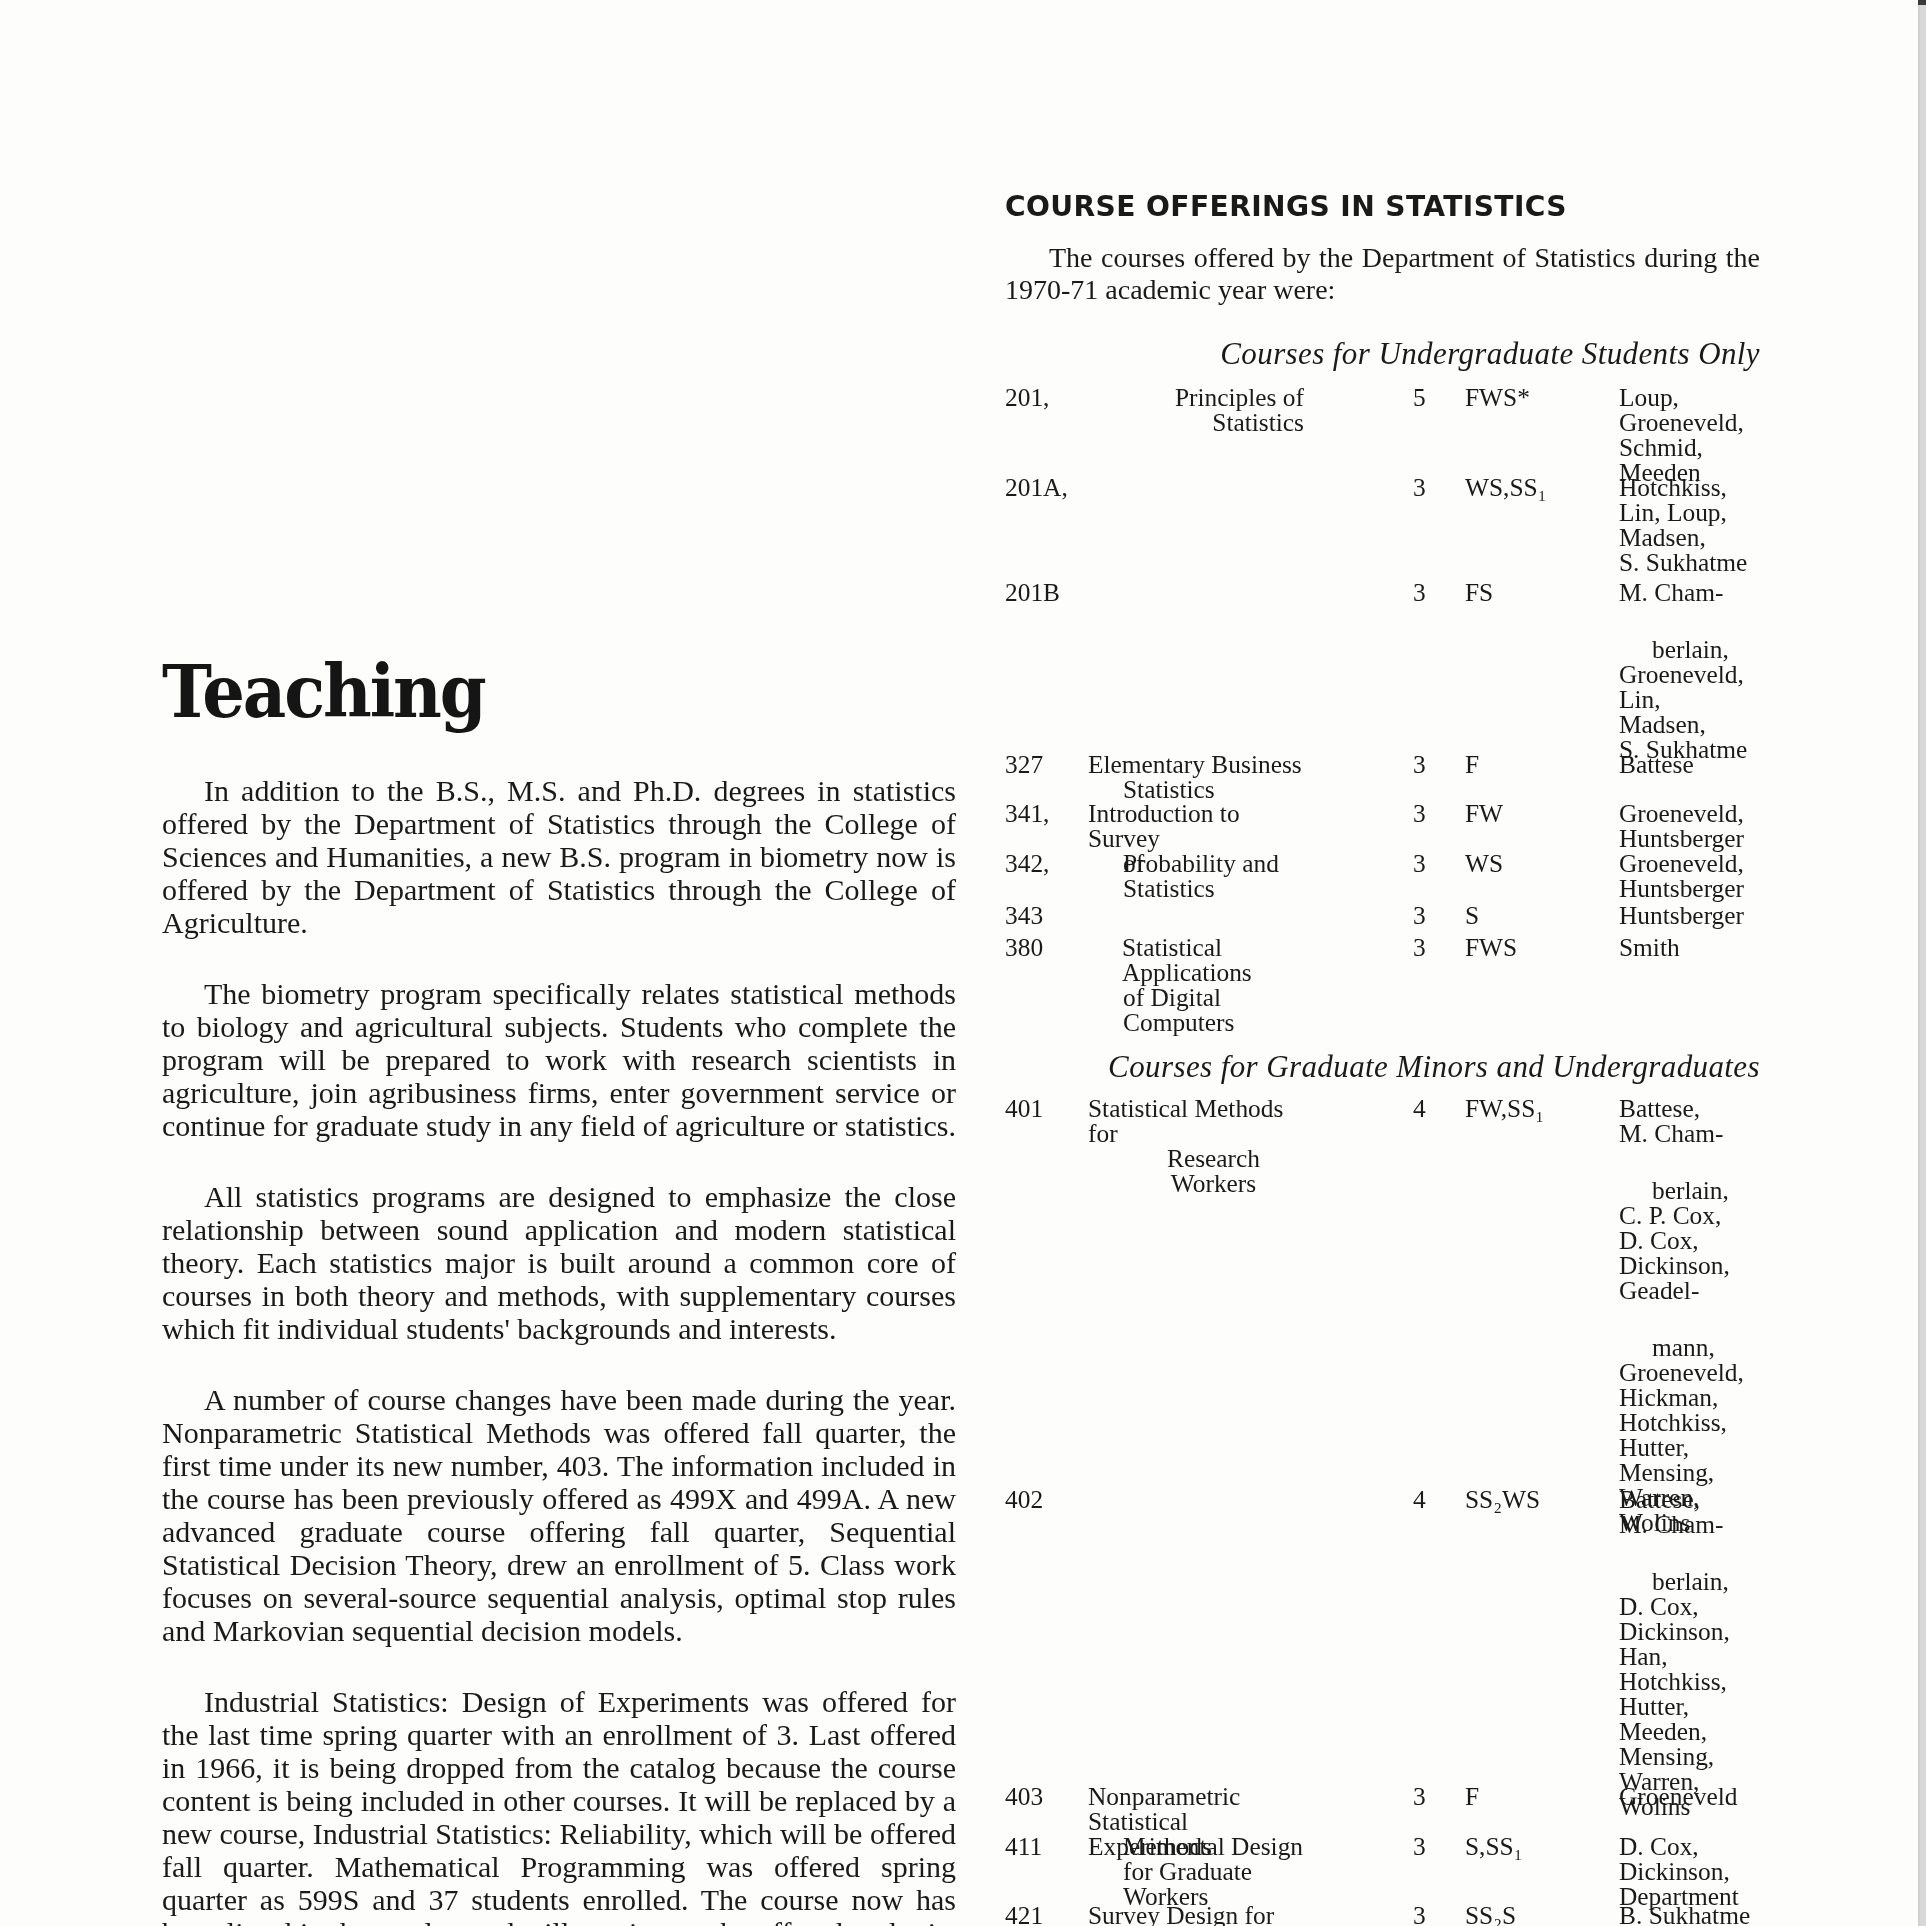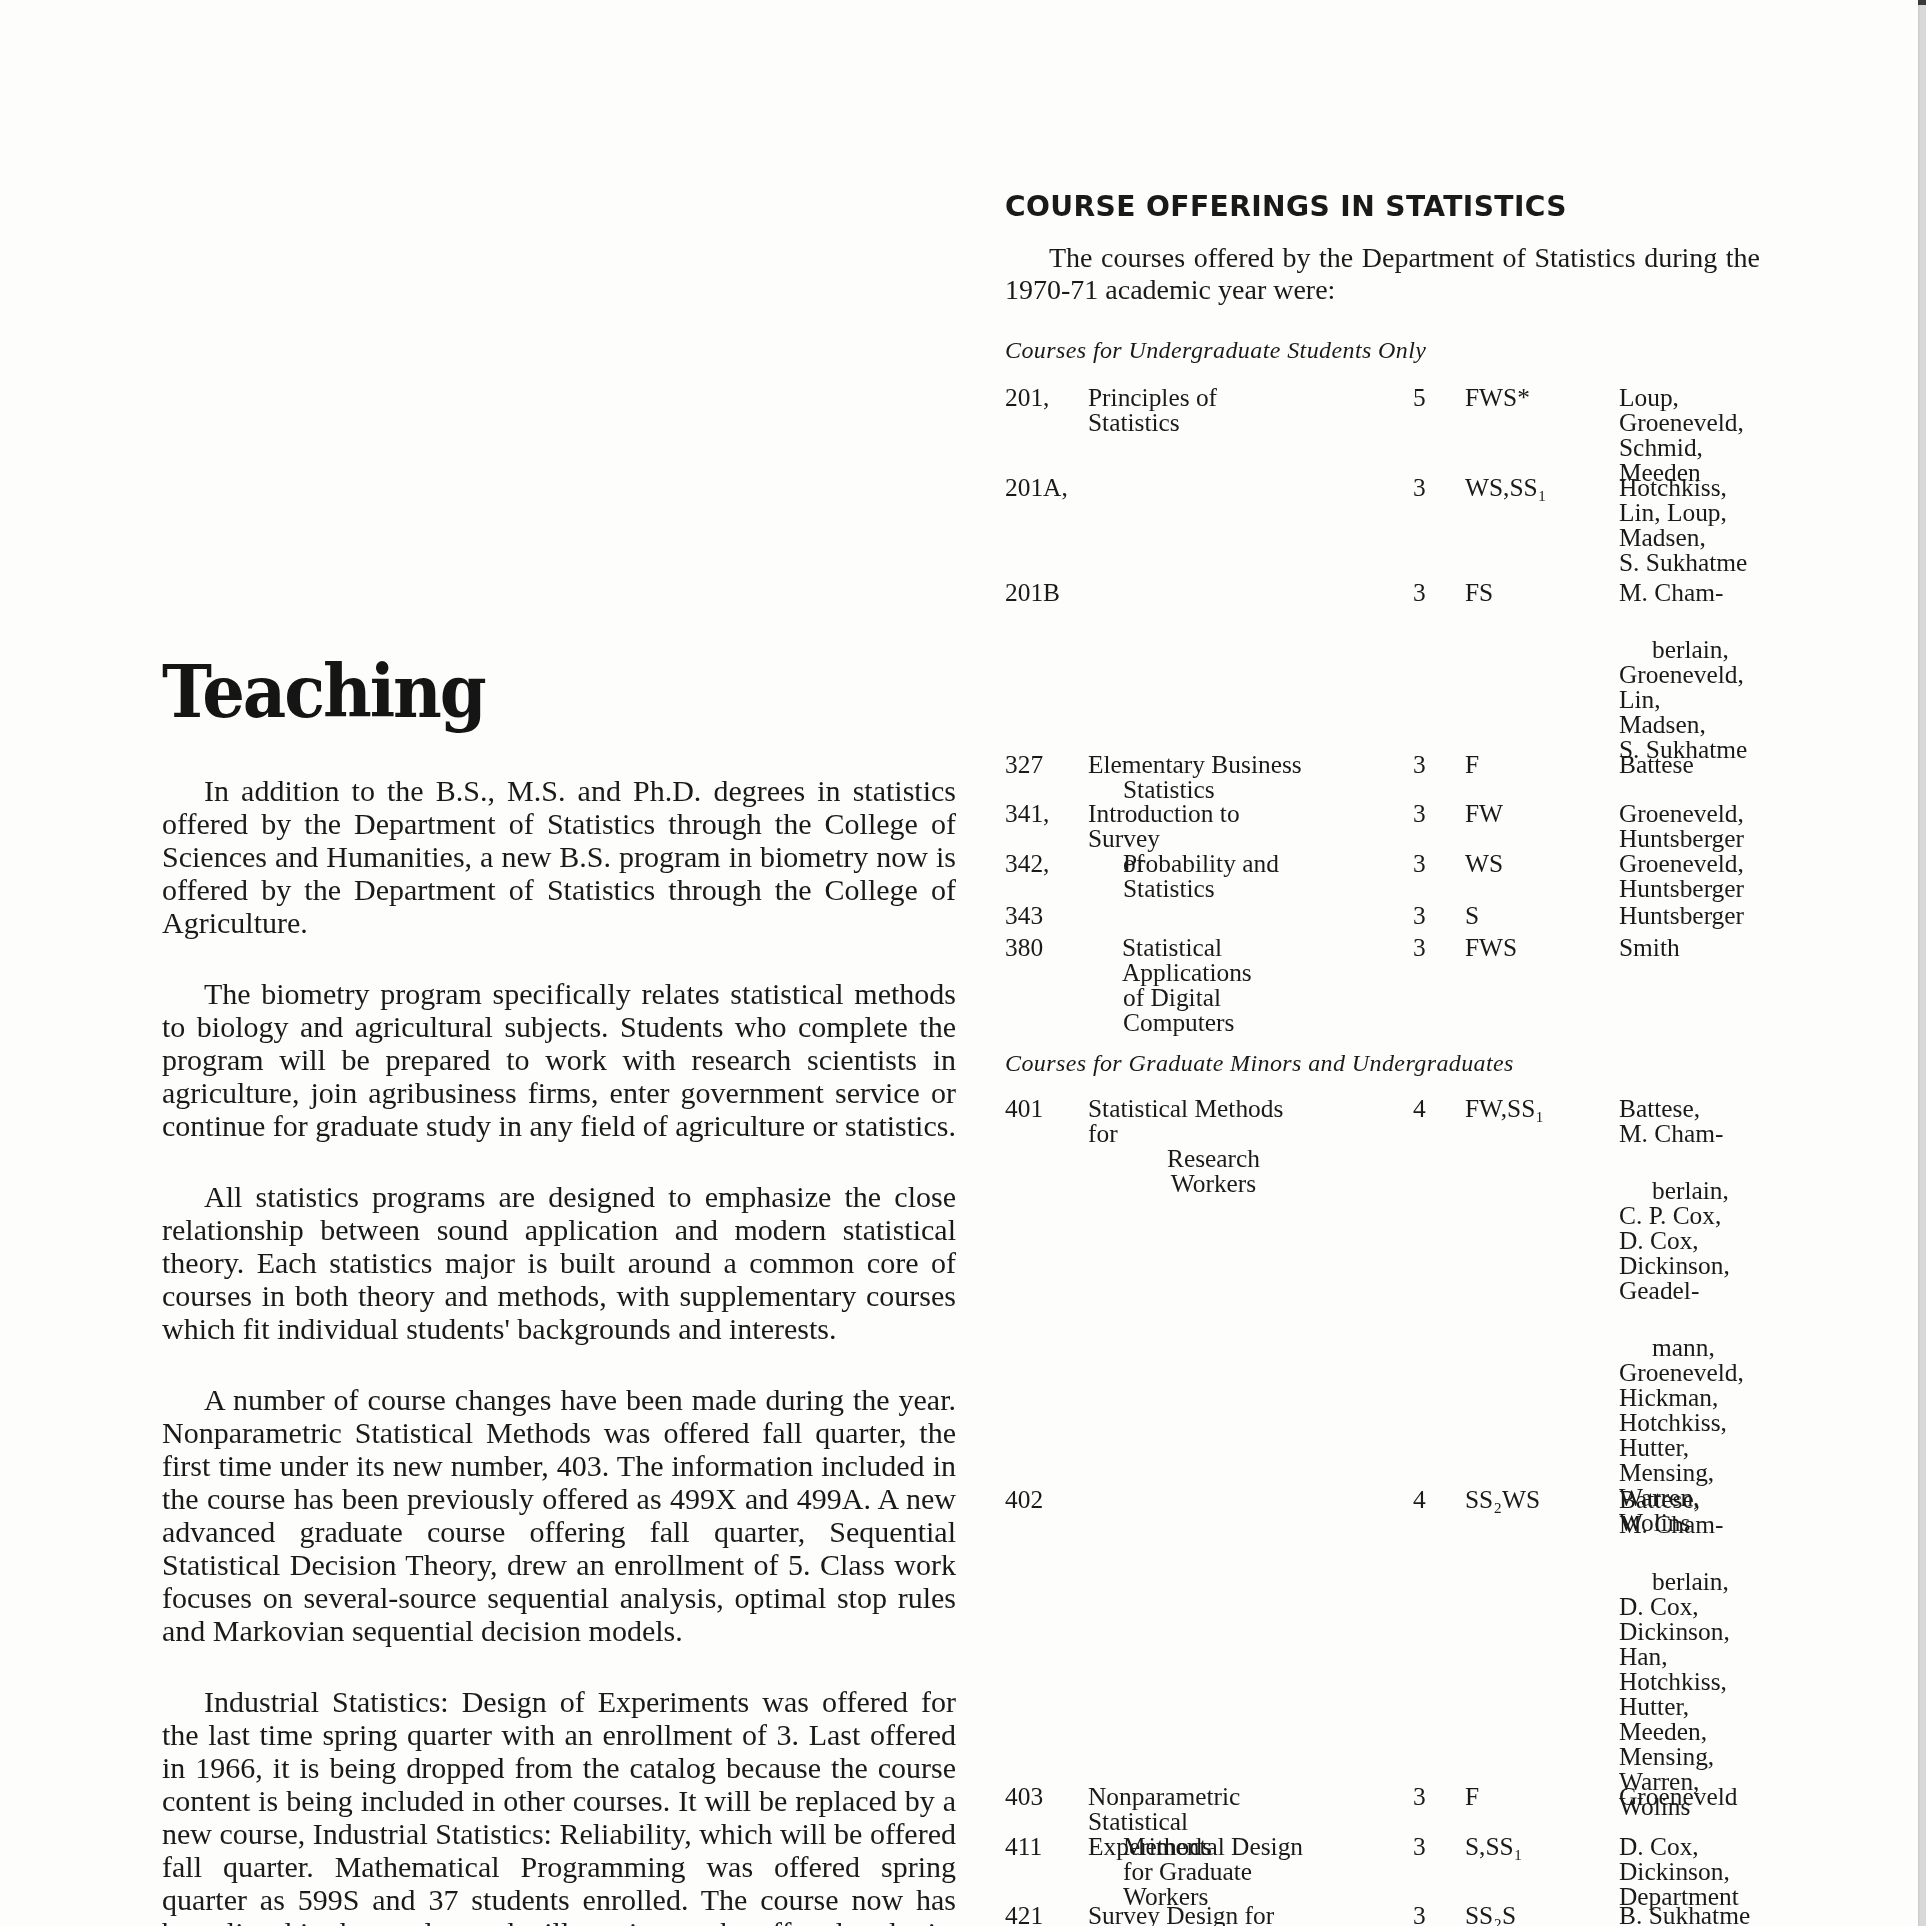--- a/index.html
+++ b/index.html
@@ -39,22 +39,22 @@
     font-family: "DejaVu Sans", "Liberation Sans", sans-serif;
     font-size: 29px; font-weight: 700; letter-spacing: 0.4px; line-height: 1;
     transform: scaleX(0.97); transform-origin: left top;
   }
   .intro {
     position: absolute; top: 242px; left: 0; width: 755px;
     font-size: 28px; line-height: 32px; text-align: justify; margin: 0;
     text-indent: 44px;
   }
   .section-head {
-    position: absolute; left: 0; width: 755px; text-align: left;
-    font-style: italic; font-size: 24px; line-height: 1; margin: 0; letter-spacing: 0.4px;
+    position: absolute; left: 0; width: 755px; text-align: right;
+    font-style: italic; font-size: 31px; line-height: 1; margin: 0; letter-spacing: 0.4px;
   }
   .course-row { position: absolute; left: 0; width: 755px; font-size: 25.4px; line-height: 25px; }
   .course-row .num { position: absolute; left: 0; top: 0; width: 89px; }
   .course-row .title { position: absolute; left: 83px; top: 0; width: 216px; padding-left: 0; }
   .course-row .title .indent { display: block; padding-left: 35px; }
   .course-row .credits { position: absolute; left: 408px; top: 0; width: 23px; }
   .course-row .quarters { position: absolute; left: 460px; top: 0; width: 116px; }
   .course-row .instructors { position: absolute; left: 614px; top: 0; width: 146px; }
   .course-row .instructors span { display: block; }
   .course-row .instructors span.cont { padding-left: 33px; margin-top: 32px; }
@@ -77,21 +77,21 @@
 
 <div class="right-col">
   <h2 class="offerings-title">COURSE OFFERINGS IN STATISTICS</h2>
   <p class="intro">The courses offered by the Department of Statistics during the 1970-71 academic year were:</p>
 
   <p class="section-head" style="top:338px">Courses for Undergraduate Students Only</p>
   <div id="sec0">
       <div class="course-row" style="top: 385px;">
         <div class="num">201,</div>
         <div class="title">
-          <span style="display: block;">Principles of Statistics</span>
+          <span style="display: block; text-align: right;">Principles of Statistics</span>
         </div>
         <div class="credits">5</div>
         <div class="quarters">FWS*</div>
         <div class="instructors">
           <span>Loup,</span>
           <span>Groeneveld,</span>
           <span>Schmid,</span>
           <span>Meeden</span>
         </div>
       </div>

